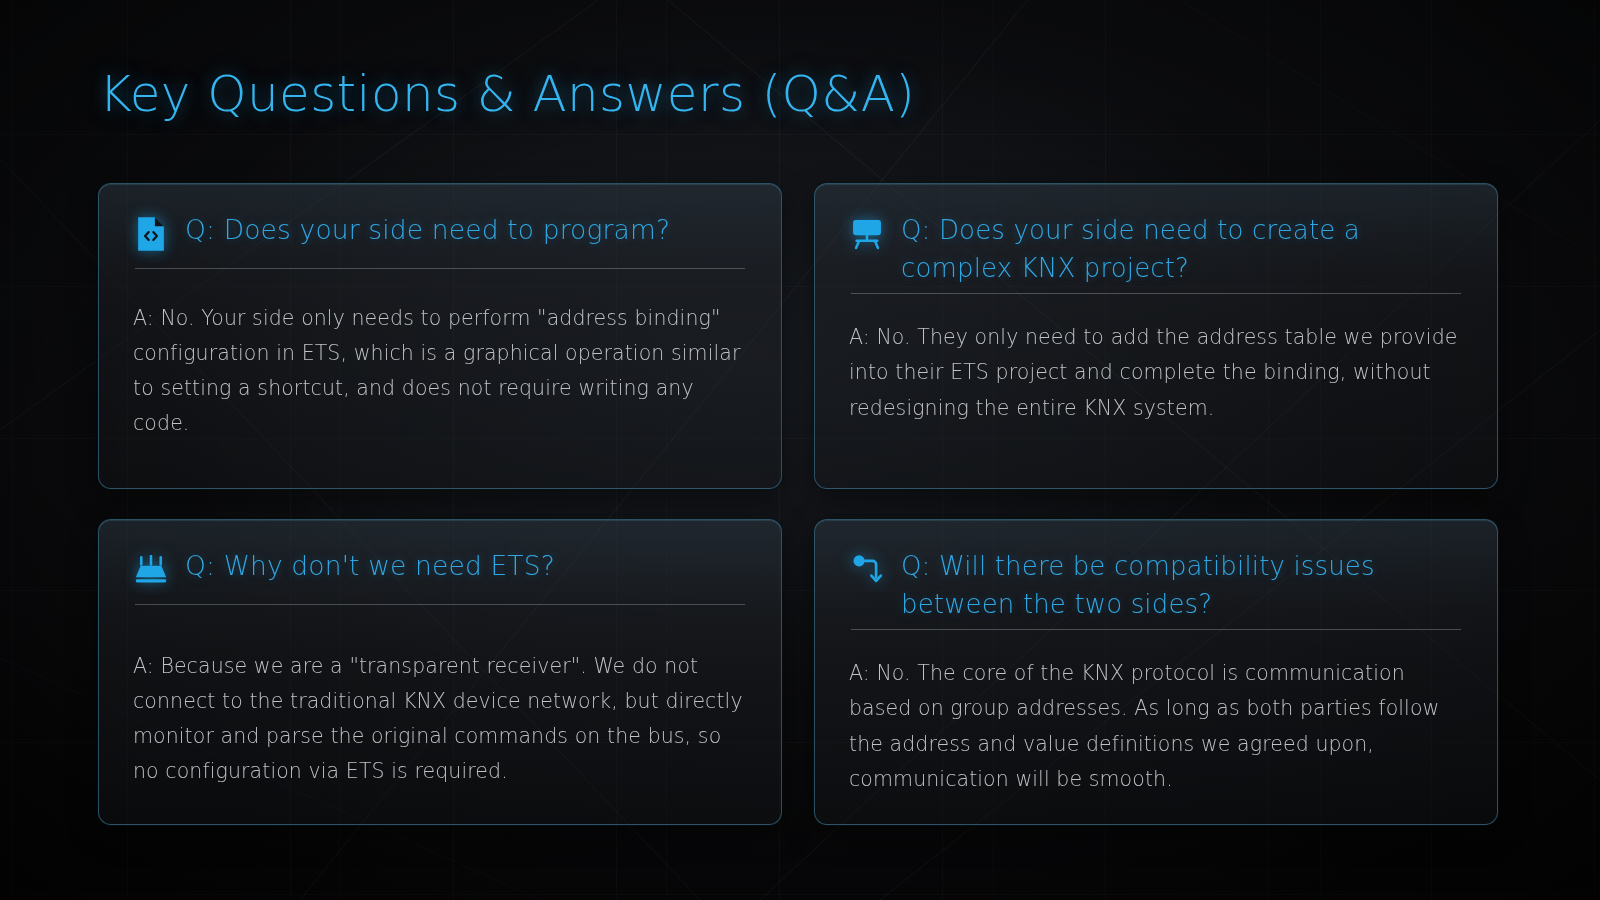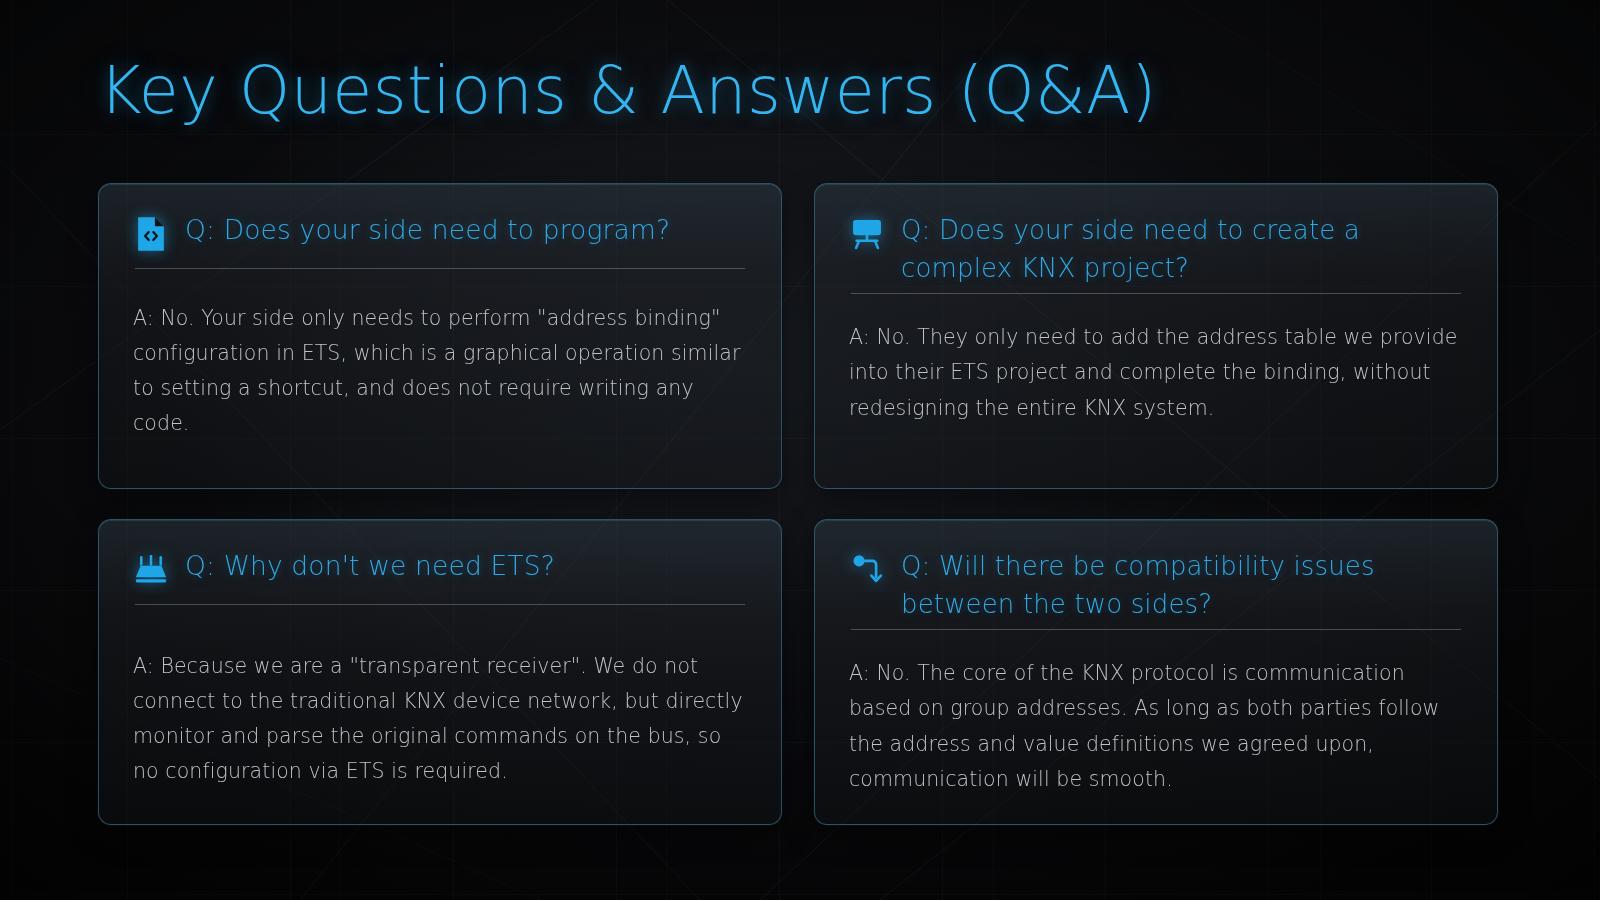--- a/index.html
+++ b/index.html
@@ -39,24 +39,24 @@
   }
   
   .bg-diag svg { width:100%; height:100%; display:block; }
   .bg-vignette {
     background:radial-gradient(ellipse 1250px 780px at 50% 47%, rgba(0,0,0,0) 38%, rgba(0,0,0,0.55) 82%, rgba(0,0,0,0.85) 100%);
   }
 
   
   .title {
     position:absolute;
-    left:99px; top:53px;
+    left:99px; top:65px;
     font-family:"DejaVu Sans", sans-serif;
     font-weight:300;
-    font-size:65px;
+    font-size:50px;
     letter-spacing:0.4px;
     color:#35b5f0;
     text-shadow:0 0 16px rgba(40,170,235,0.45), 0 0 38px rgba(30,140,210,0.22);
     white-space:nowrap;
   }
 
   
   .cards {
     position:absolute;
     left:98px; top:183px;

